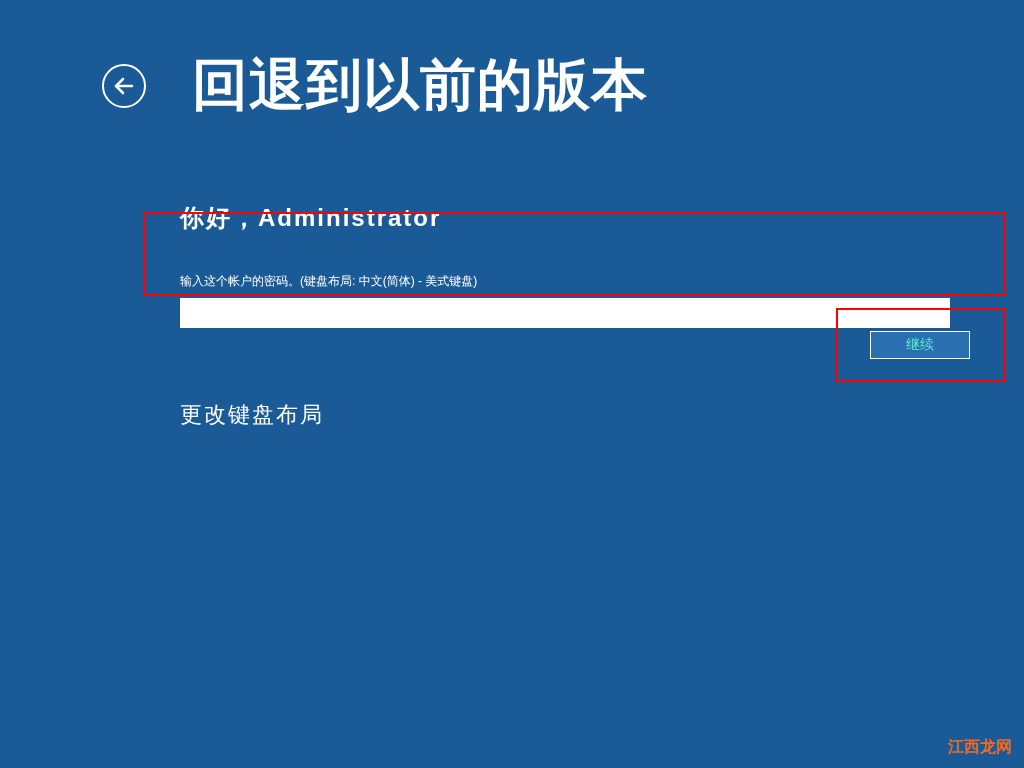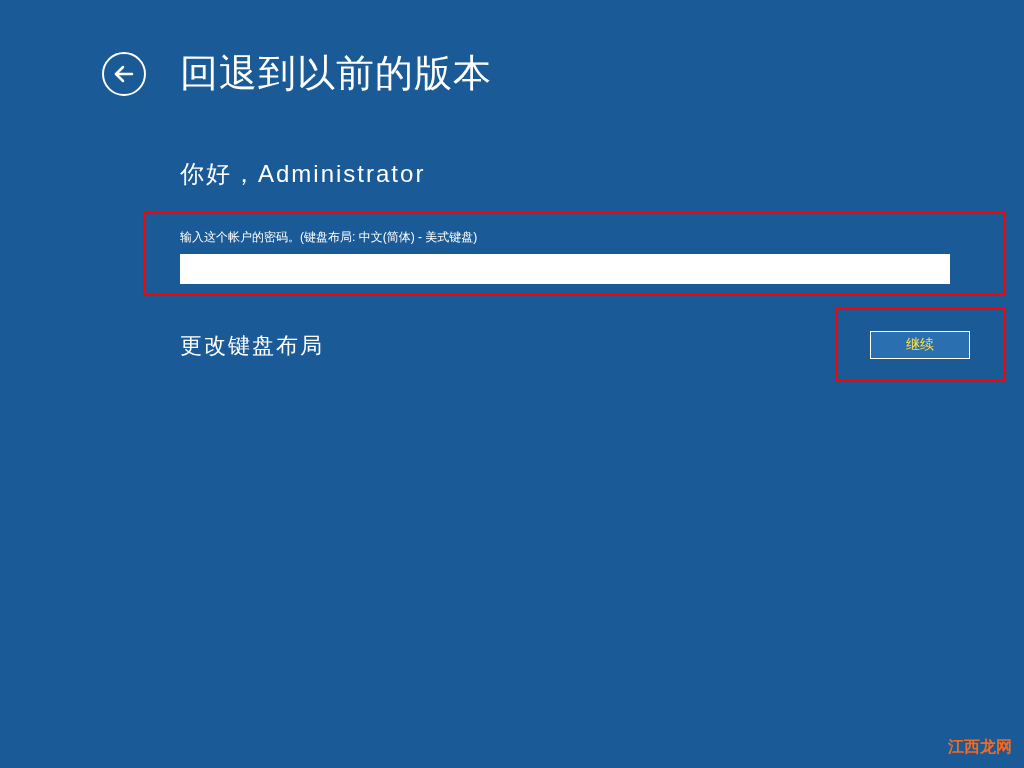--- a/index.html
+++ b/index.html
@@ -36,35 +36,35 @@
       cursor: pointer;
       flex-shrink: 0;
     }
     
     .back-icon svg {
       width: 24px;
       height: 24px;
     }
     
     .page-title {
-      font-size: 38px;
-      font-weight: 400;
-      margin-left: 34px;
+      font-size: 56px;
+      font-weight: 700;
+      margin-left: 46px;
       letter-spacing: 1px;
     }
     
     .content {
       padding-left: 180px;
       padding-right: 70px;
     }
     
     .greeting {
       font-size: 24px;
-      font-weight: 400;
-      margin-top: 59px;
+      font-weight: 700;
+      margin-top: 78px;
       letter-spacing: 2px;
     }
     
     .highlight-box-1 {
       position: absolute;
       left: 143px;
       top: 212px;
       width: 862px;
       height: 84px;
       border: 2.5px solid #ff0000;
@@ -89,21 +89,21 @@
       padding: 4px 8px;
       font-size: 15px;
       color: #000000;
       outline: none;
     }
     
     .bottom-row {
       display: flex;
       justify-content: space-between;
       align-items: center;
-      margin-top: 47px;
+      margin-top: 72px;
       width: 770px;
     }
     
     .keyboard-layout-link {
       font-size: 22px;
       font-weight: 300;
       letter-spacing: 2px;
       cursor: pointer;
     }
     
@@ -118,21 +118,21 @@
     }
     
     .continue-button {
       position: absolute;
       left: 870px;
       top: 331px;
       width: 100px;
       height: 28px;
       background-color: #2a6fb0;
       border: 1.5px solid #ffffff;
-      color: #fde047;
+      color: #5eead4;
       font-size: 14px;
       font-family: "Microsoft YaHei", "Segoe UI", sans-serif;
       cursor: pointer;
       display: flex;
       align-items: center;
       justify-content: center;
     }
     
     .watermark {
       position: absolute;

